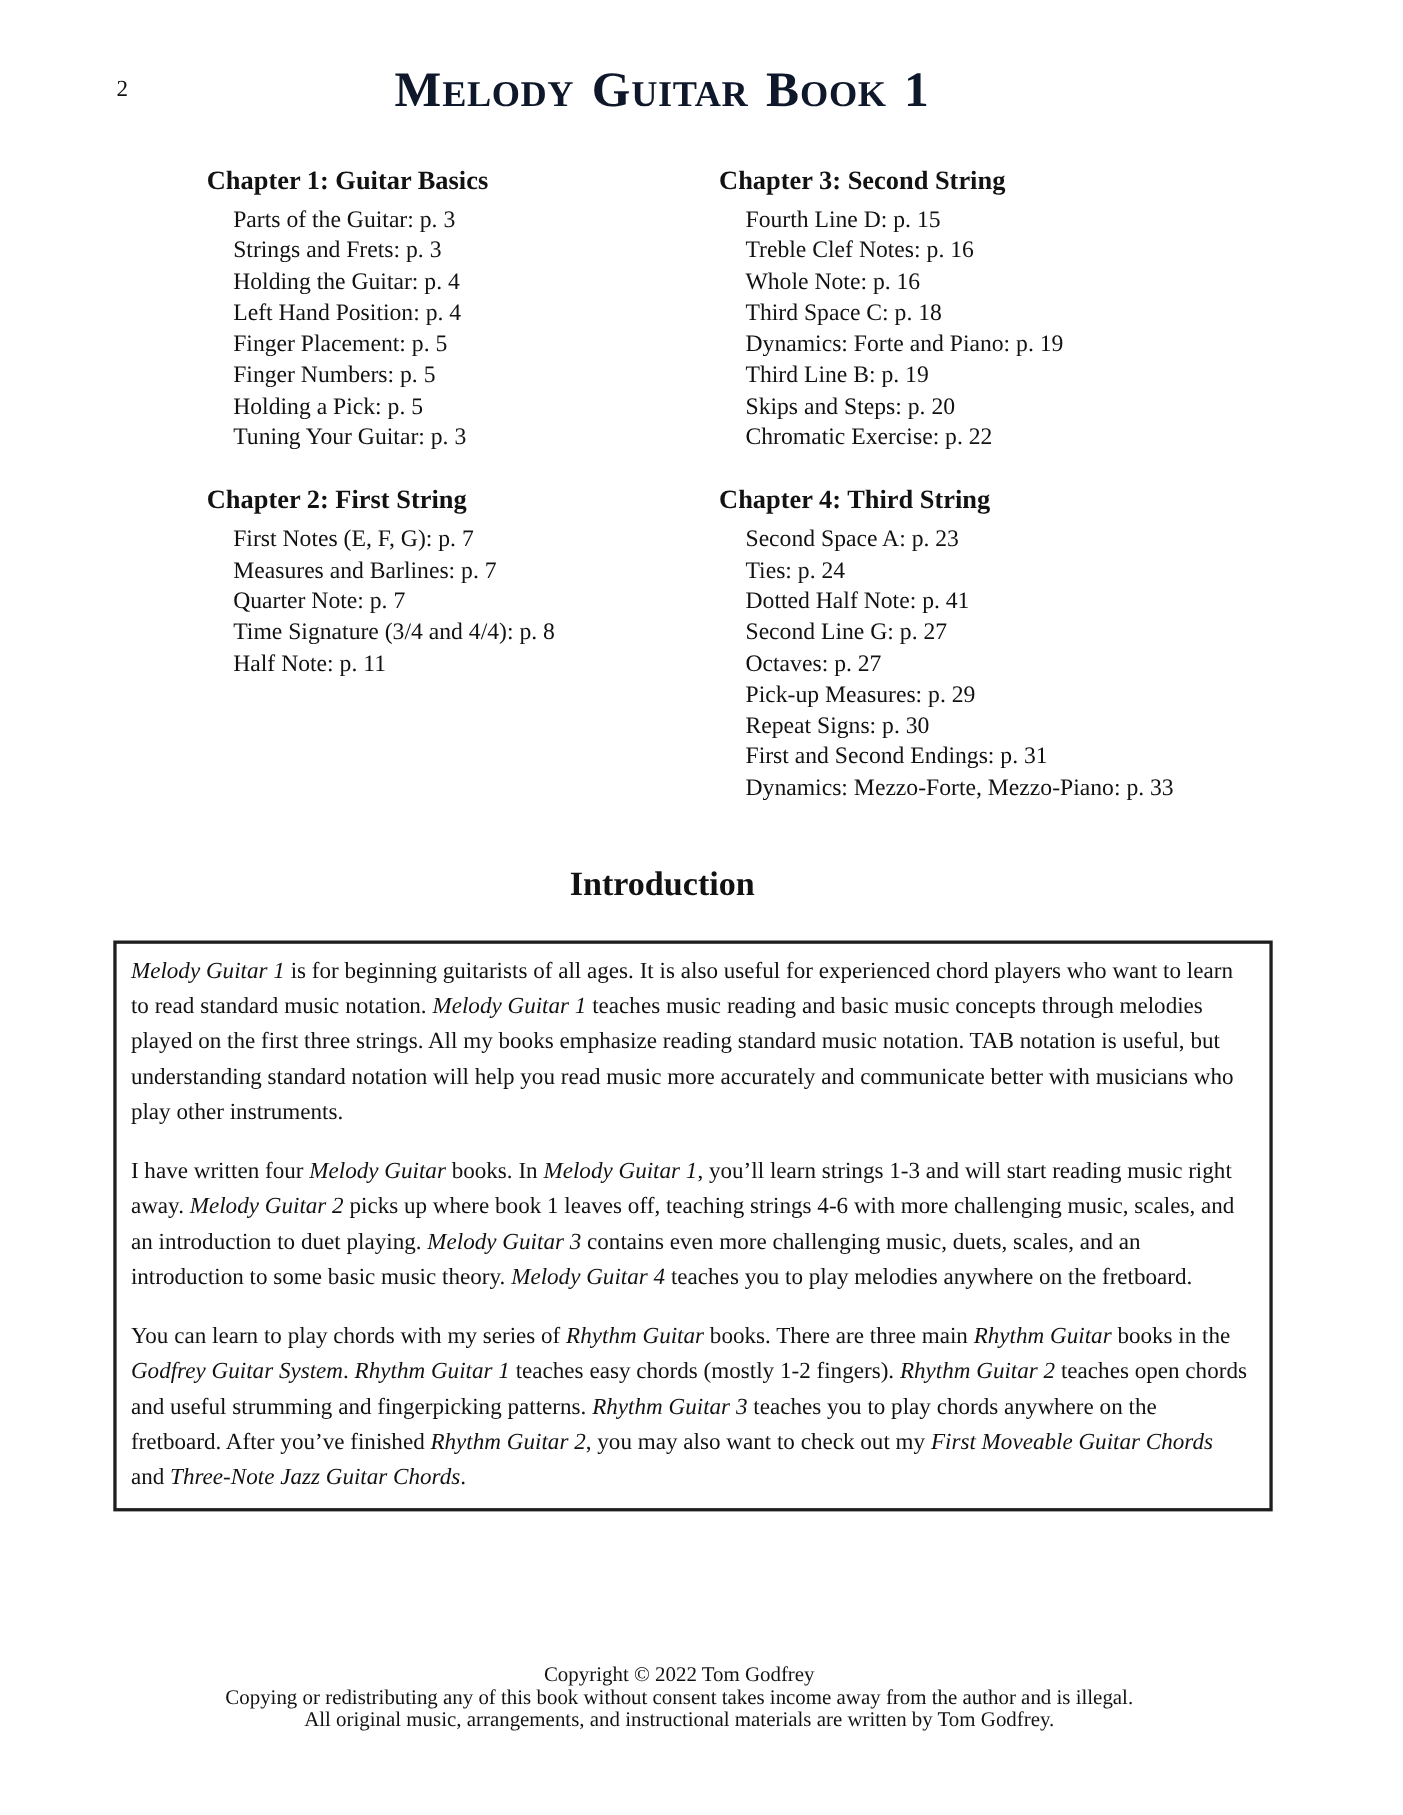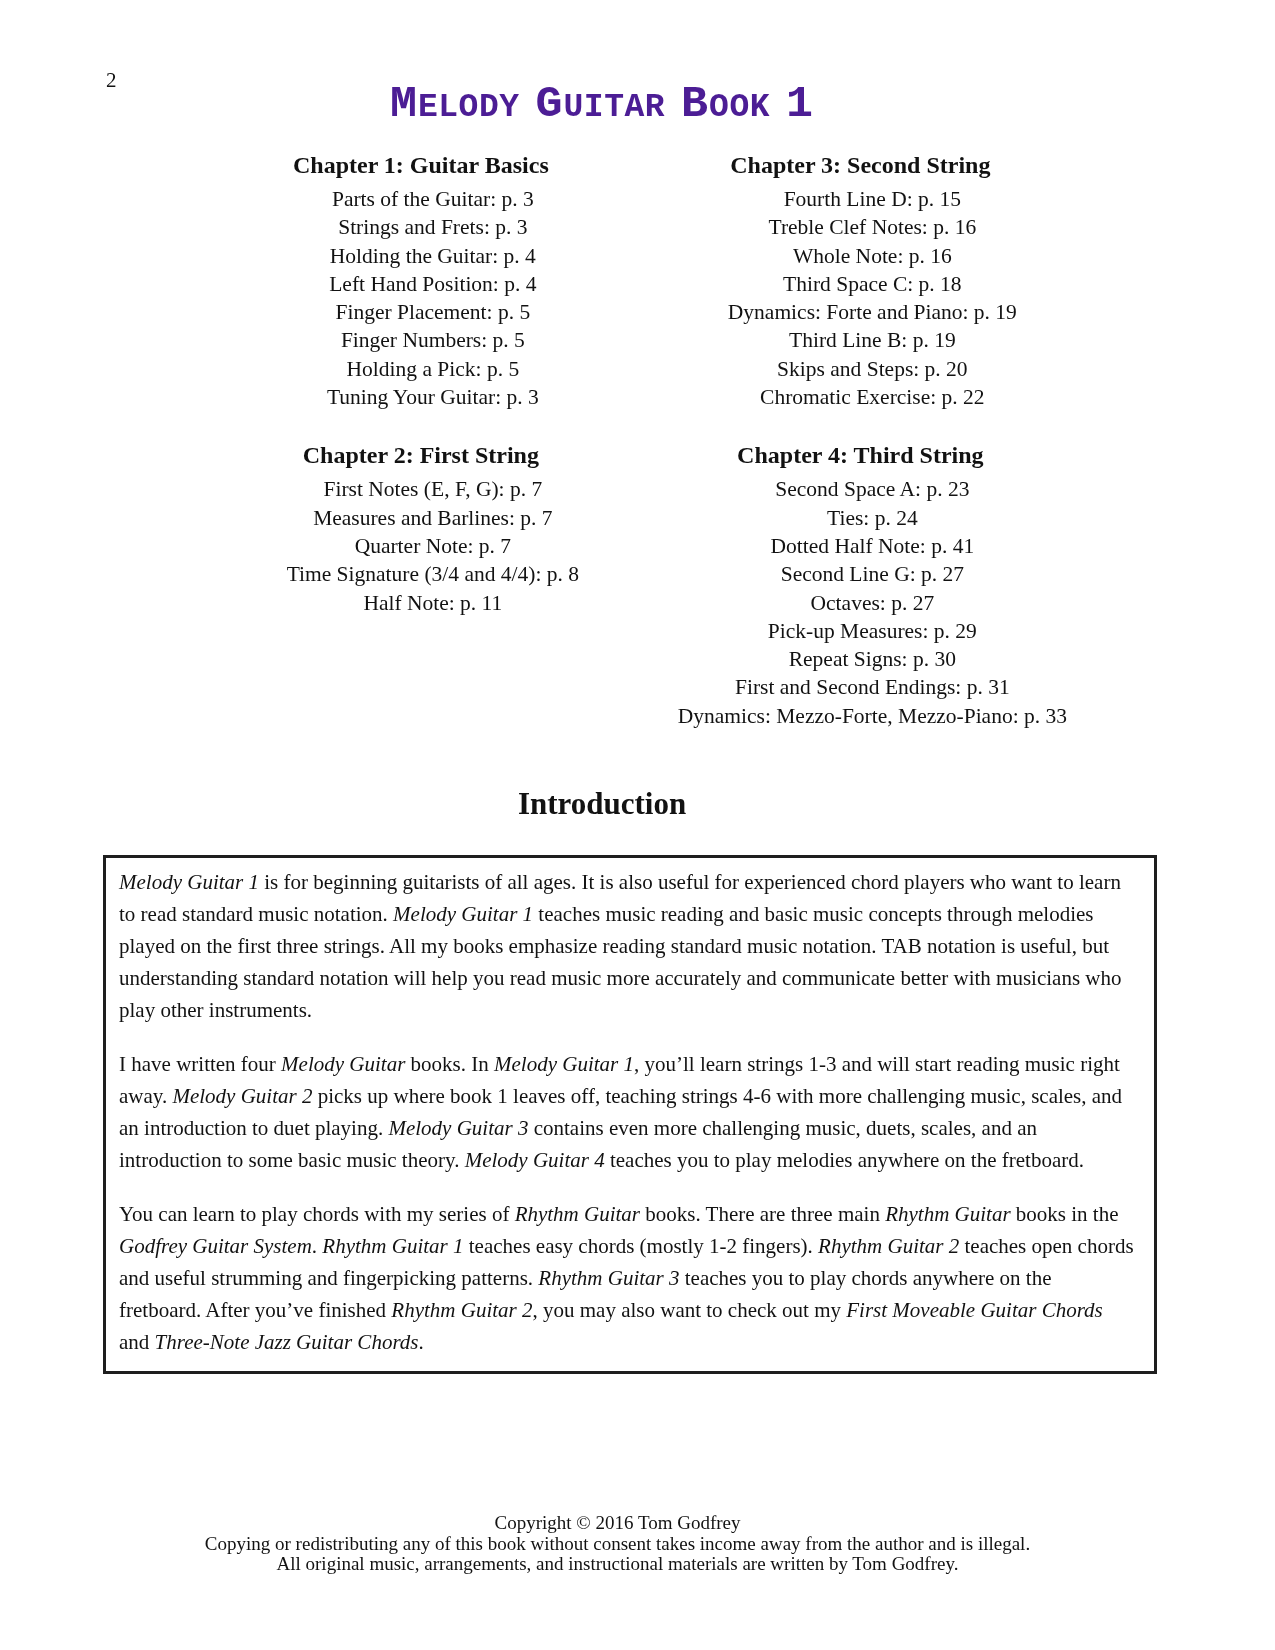--- a/index.html
+++ b/index.html
@@ -2,28 +2,28 @@
 <html><head>
 <meta charset="utf-8">
 <style>
   html,body{margin:0;padding:0;background:#ffffff;}
   .page{
     position:relative;width:1275px;height:1650px;background:#ffffff;
     color:#121212;font-family:"Liberation Serif",serif;overflow:hidden;
   }
   .page-number{position:absolute;left:106px;top:68px;font-size:21px;line-height:24px;}
   .book-title{
-    position:absolute;top:80px;left:0;width:1204px;text-align:center;
-    font-family:Liberation Mono, monospace;font-weight:bold;color:#4c1d95;
+    position:absolute;top:56px;left:0;width:1204px;text-align:center;
+    font-family:Liberation Serif, serif;font-weight:bold;color:#0f172a;
     white-space:nowrap;letter-spacing:1px;
   }
   .title-word{display:inline-block;margin:0 8px;}
   .title-word .cap{font-size:45px;line-height:50px;}
   .title-word .rest{font-size:33px;letter-spacing:0.5px;}
-  .toc{position:absolute;top:150px;left:0;width:1067px;display:flex;text-align:center;}
+  .toc{position:absolute;top:150px;left:0;width:1067px;display:flex;}
   .toc-col{box-sizing:border-box;}
   .toc-col.col-0{margin-left:188px;width:524px;}
   .toc-col.col-1{flex:1;}
   .chapter + .chapter{margin-top:29px;}
   .chapter-title{font-size:24px;font-weight:bold;line-height:30px;margin-bottom:5px;}
   .toc-item{font-size:21.5px;line-height:28.3px;padding-left:24px;white-space:nowrap;}
   .intro-heading{
     position:absolute;top:786px;left:0;width:1204px;text-align:center;
     font-size:31px;font-weight:bold;line-height:36px;
   }
@@ -95,17 +95,17 @@
         </div>
       </div>
     </div>
   <div class="intro-heading">Introduction</div>
   <div class="intro-box">
       <p class="intro-par"><em>Melody Guitar 1</em><span> is for beginning guitarists of all ages. It is also useful for experienced chord players who want to learn to read standard music notation. </span><em>Melody Guitar 1</em><span> teaches music reading and basic music concepts through melodies played on the first three strings. All my books emphasize reading standard music notation. TAB notation is useful, but understanding standard notation will help you read music more accurately and communicate better with musicians who play other instruments.</span></p>
       <p class="intro-par"><span>I have written four </span><em>Melody Guitar</em><span> books. In </span><em>Melody Guitar 1</em><span>, you’ll learn strings 1-3 and will start reading music right away. </span><em>Melody Guitar 2</em><span> picks up where book 1 leaves off, teaching strings 4-6 with more challenging music, scales, and an introduction to duet playing. </span><em>Melody Guitar 3</em><span> contains even more challenging music, duets, scales, and an introduction to some basic music theory. </span><em>Melody Guitar 4</em><span> teaches you to play melodies anywhere on the fretboard.</span></p>
       <p class="intro-par"><span>You can learn to play chords with my series of </span><em>Rhythm Guitar</em><span> books. There are three main </span><em>Rhythm Guitar</em><span> books in the </span><em>Godfrey Guitar System</em><span>. </span><em>Rhythm Guitar 1</em><span> teaches easy chords (mostly 1-2 fingers). </span><em>Rhythm Guitar 2</em><span> teaches open chords and useful strumming and fingerpicking patterns. </span><em>Rhythm Guitar 3</em><span> teaches you to play chords anywhere on the fretboard. After you’ve finished </span><em>Rhythm Guitar 2</em><span>, you may also want to check out my </span><em>First Moveable Guitar Chords</em><span> and </span><em>Three-Note Jazz Guitar Chords</em><span>.</span></p>
     </div>
   <div class="page-footer">
-      <div class="footer-line">Copyright © 2016 Tom Godfrey</div>
+      <div class="footer-line">Copyright © 2022 Tom Godfrey</div>
       <div class="footer-line">Copying or redistributing any of this book without consent takes income away from the author and is illegal.</div>
       <div class="footer-line">All original music, arrangements, and instructional materials are written by Tom Godfrey.</div>
     </div>
 </div>
 
 </body></html>

